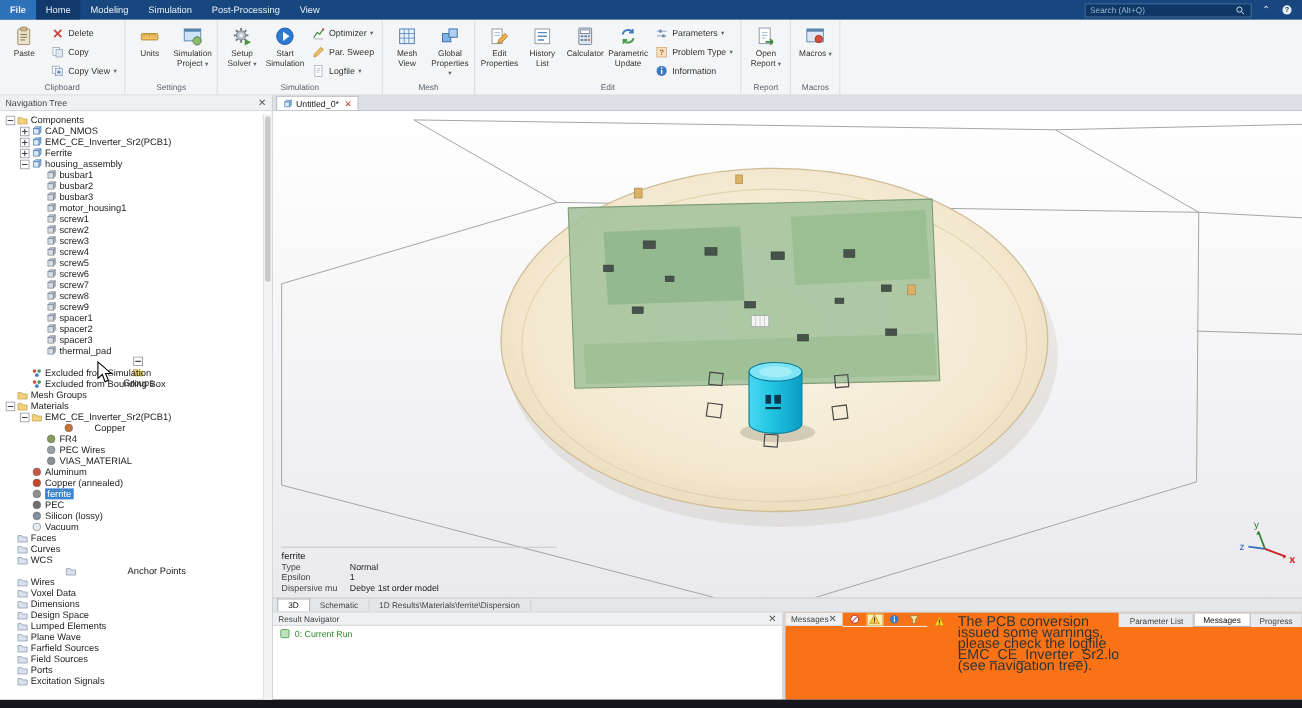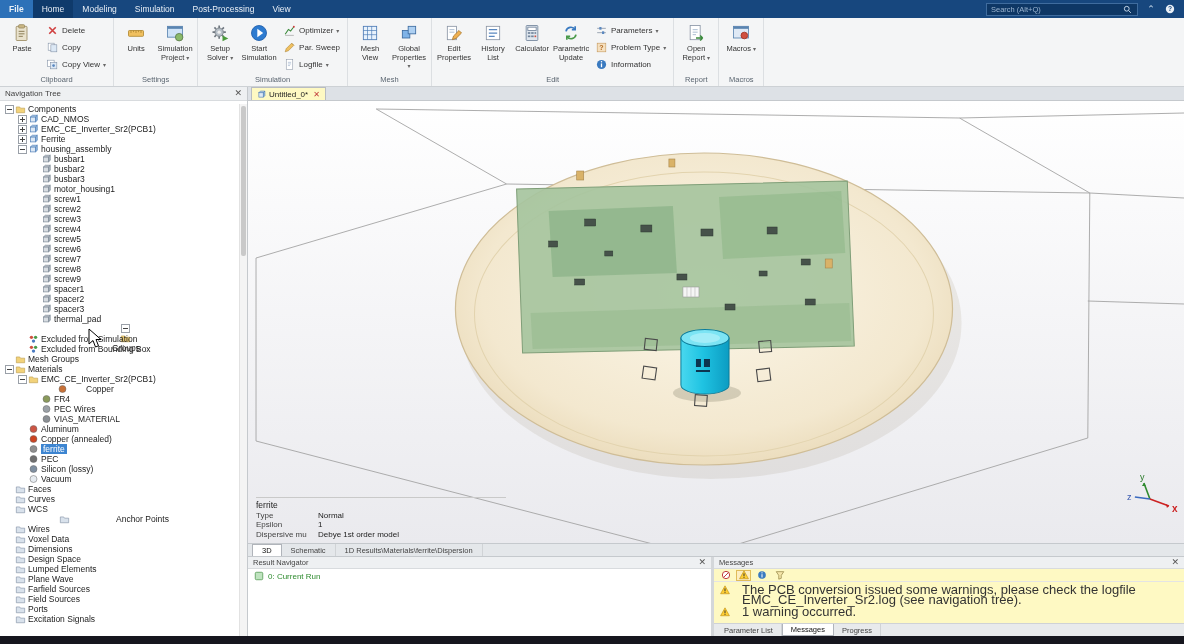--- a/index.html
+++ b/index.html
@@ -43,21 +43,21 @@
 .tsp{width:10px;flex:0 0 auto}
 .ticon{width:11px;height:10px;flex:0 0 auto;margin-right:2px}
 .ticon svg{width:100%;height:100%;display:block}
 .tlabel{color:#222}
 .trow.sel .tlabel{background:var(--selected-tree,#3d85d1);color:#fff;padding:0 2px}
 .vscroll{position:absolute;right:0;top:17px;bottom:0;width:8px;background:#f4f4f4;border-left:1px solid #e2e2e2}
 .vthumb{position:absolute;top:2px;left:1px;width:5px;height:150px;background:#c9c9c9;border-radius:2px}
 
 .main{flex:1;display:flex;flex-direction:column;min-width:0}
 .doctabs{height:14px;background:#dde1e6;border-bottom:1px solid #c5c9cd;display:flex;align-items:flex-end;padding-left:3px;flex:0 0 auto}
-.dtab{height:13px;background:#fef9c3;border:1px solid #b8bcc2;border-bottom:none;display:flex;align-items:center;gap:3px;padding:0 5px;font-size:8px;color:#222}
+.dtab{height:13px;background:#ffffff;border:1px solid #b8bcc2;border-bottom:none;display:flex;align-items:center;gap:3px;padding:0 5px;font-size:8px;color:#222}
 .dtab .dicon{width:9px;height:9px}
 .dtab .dicon svg{width:100%;height:100%;display:block}
 .dclose{color:#c23b3b;font-weight:bold;font-size:8px;margin-left:2px}
 .viewport{flex:1;position:relative;background:linear-gradient(#ffffff,#eaeaee);min-height:0;overflow:hidden}
 .scene{position:absolute;inset:0;width:100%;height:100%}
 .matinfo{position:absolute;left:8px;bottom:4px;font-size:8px;color:#3a3a3a;width:250px;border-top:1px solid #c9c9c9;padding-top:2px}
 .mtitle{font-size:8.5px;margin-bottom:1px;color:#222}
 .mrow{display:flex;line-height:9.5px}
 .mkey{width:62px;color:#444}
 .mval{color:#222}
@@ -67,21 +67,21 @@
 
 .bott{height:80px;display:flex;background:#e8eaec;flex:0 0 auto;border-top:1px solid #c5c9cd}
 .resnav{width:466px;background:#fff;border-right:3px solid #d4d7da;display:flex;flex-direction:column;flex:0 0 auto}
 .phead{height:12px;background:#eef0f2;border-bottom:1px solid #d8dbde;display:flex;align-items:center;padding:0 5px;font-size:7.5px;color:#444;flex:0 0 auto}
 .filterrow{height:13px;display:flex;align-items:center;gap:4px;padding:0 6px;border-bottom:1px solid #e0e0e0;font-size:8px;color:#333;flex:0 0 auto}
 .fico{width:10px;height:10px}
 .fico svg{width:100%;height:100%;display:block}
 .runrow{display:flex;align-items:center;gap:4px;padding:2px 6px;font-size:8px;color:#2e8b2e}
 .rico{width:10px;height:10px}
 .rico svg{width:100%;height:100%;display:block}
-.msgs{flex:1;background:#fef9c3;display:flex;flex-direction:column;min-width:0}
+.msgs{flex:1;background:#f97316;display:flex;min-width:0}
 .msgtools{height:13px;display:flex;align-items:center;gap:3px;padding:0 4px;border-bottom:1px solid #e4e4e4;flex:0 0 auto}
 .mtool{width:15px;height:11px;display:flex;align-items:center;justify-content:center;border:1px solid transparent}
 .mtool svg{width:10px;height:10px}
 .mtool.active{background:#fdeec0;border-color:#e0bc5a}
 .msglist{flex:1;overflow:hidden;padding-top:2px}
 .msgrow{display:flex;align-items:flex-start;gap:12px;padding:1px 6px;font-size:13px;color:#333;line-height:10px}
 .wico{width:10px;height:10px;flex:0 0 auto}
 .wico svg{width:100%;height:100%;display:block}
 .msgtabs{height:13px;background:#e8eaec;border-top:1px solid #cfd2d6;display:flex;padding-left:2px;flex:0 0 auto}
 .mstab{display:flex;align-items:center;padding:0 8px;font-size:7.5px;color:#444;border-right:1px solid #d0d3d6}
@@ -1088,30 +1088,20 @@
               <div class="msgrow">
                 <span class="wico">
                   <svg viewBox="0 0 12 12">
                     <path d="M6 1 L11.3 10.5 H0.7 Z" fill="#ffcf33" stroke="#b8860b" stroke-width="0.7"></path>
                     <rect x="5.4" y="4" width="1.2" height="3.4" fill="#333"></rect>
                     <rect x="5.4" y="8.2" width="1.2" height="1.2" fill="#333"></rect>
                   </svg>
                 </span>
                 <span>The PCB conversion issued some warnings, please check the logfile EMC_CE_Inverter_Sr2.log (see navigation tree).</span>
               </div>
-              <div class="msgrow">
-                <span class="wico">
-                  <svg viewBox="0 0 12 12">
-                    <path d="M6 1 L11.3 10.5 H0.7 Z" fill="#ffcf33" stroke="#b8860b" stroke-width="0.7"></path>
-                    <rect x="5.4" y="4" width="1.2" height="3.4" fill="#333"></rect>
-                    <rect x="5.4" y="8.2" width="1.2" height="1.2" fill="#333"></rect>
-                  </svg>
-                </span>
-                <span>1 warning occurred.</span>
-              </div>
             </div>
           <div class="msgtabs" id="msgtabs">
               <div class="mstab">Parameter List</div>
               <div class="mstab active">Messages</div>
               <div class="mstab">Progress</div>
             </div>
         </div>
       </div>
 
     </div>

